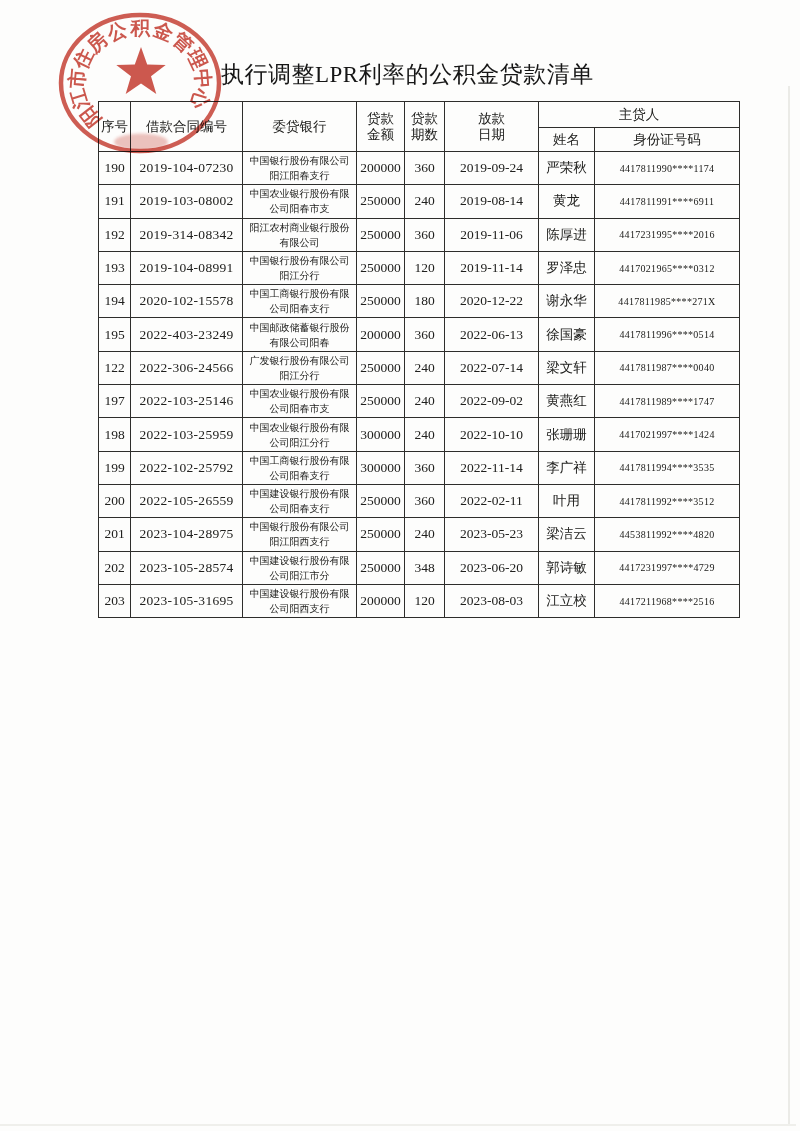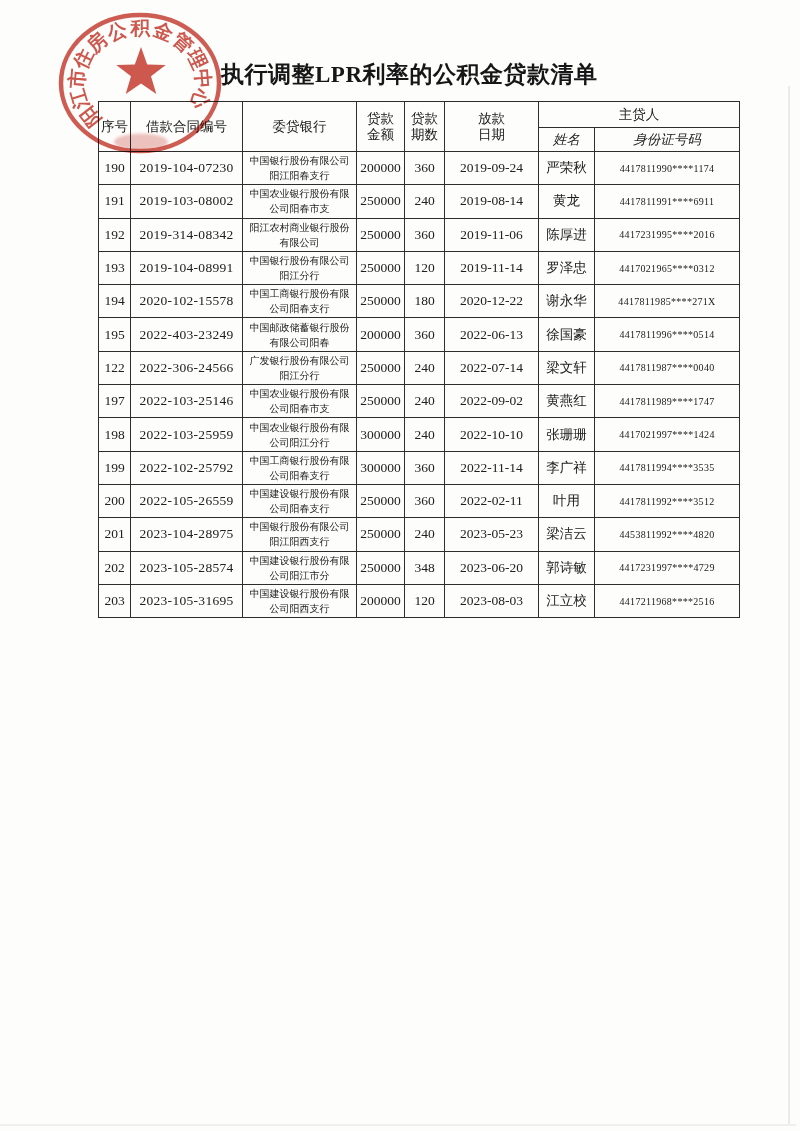--- a/index.html
+++ b/index.html
@@ -4,35 +4,35 @@
 <style>
   * { margin:0; padding:0; box-sizing:border-box; }
   html,body { width:800px; height:1131px; }
   body { background:#ffffff; font-family:"Liberation Serif","DejaVu Serif",serif; }
   .page {
     position:absolute; left:0; top:0; width:800px; height:1131px;
     background:#fdfdfc; overflow:hidden;
   }
   .doc-title {
     position:absolute; left:221px; top:59px;
-    font-size:23px; font-weight:700; color:#161616;
+    font-size:23px; font-weight:400; color:#161616;
     letter-spacing:0.5px; white-space:nowrap;
   }
   table.loan-table {
     position:absolute; left:98px; top:101px; width:641px;
     border-collapse:collapse; table-layout:fixed;
   }
   .loan-table th, .loan-table td {
     border:1.6px solid #2e2d2b;
     text-align:center; vertical-align:middle;
     color:#20201e; overflow:hidden;
   }
   .loan-table th { font-weight:400; font-size:13.5px; line-height:16px; }
   .loan-table thead tr.hr1 th { height:26px; }
-  .loan-table thead tr.hr2 th { height:24px;font-style:italic; }
+  .loan-table thead tr.hr2 th { height:24px; }
   .loan-table tbody td { height:33.3px; font-size:13.5px; padding:0 2px; }
   .loan-table td.bank-cell { font-size:10px; line-height:15px; padding:1px 3px; }
   .loan-table td.id-cell { font-size:10px; letter-spacing:0.3px; }
   .loan-table td.contract-cell { letter-spacing:0.3px; }
   .two-line span { display:block; line-height:16px; }
   .seal {
     position:absolute; left:57px; top:11px;
     mix-blend-mode:multiply; opacity:0.92;
   }
   .seal text {

